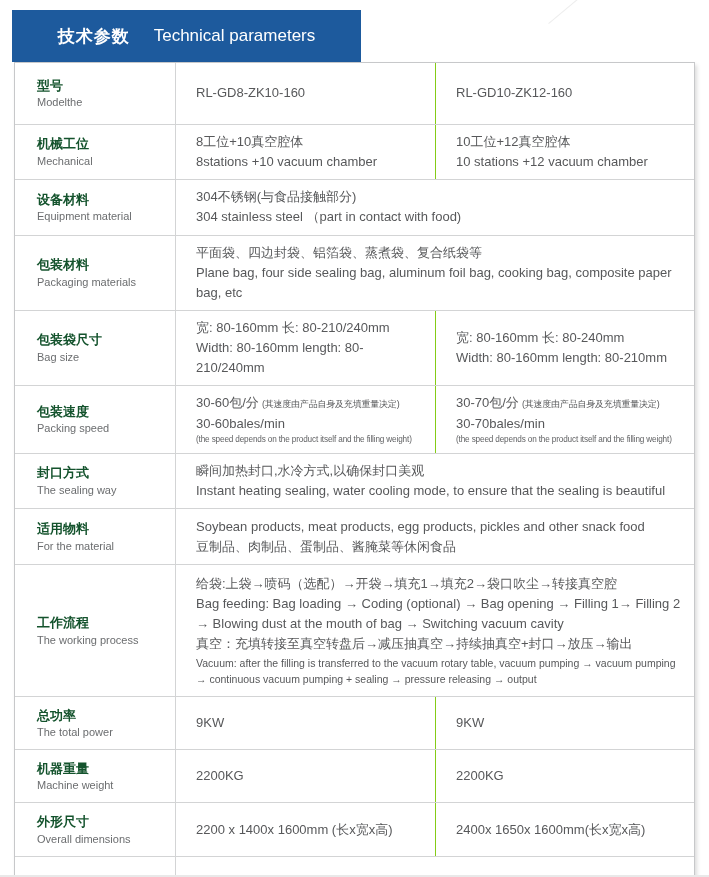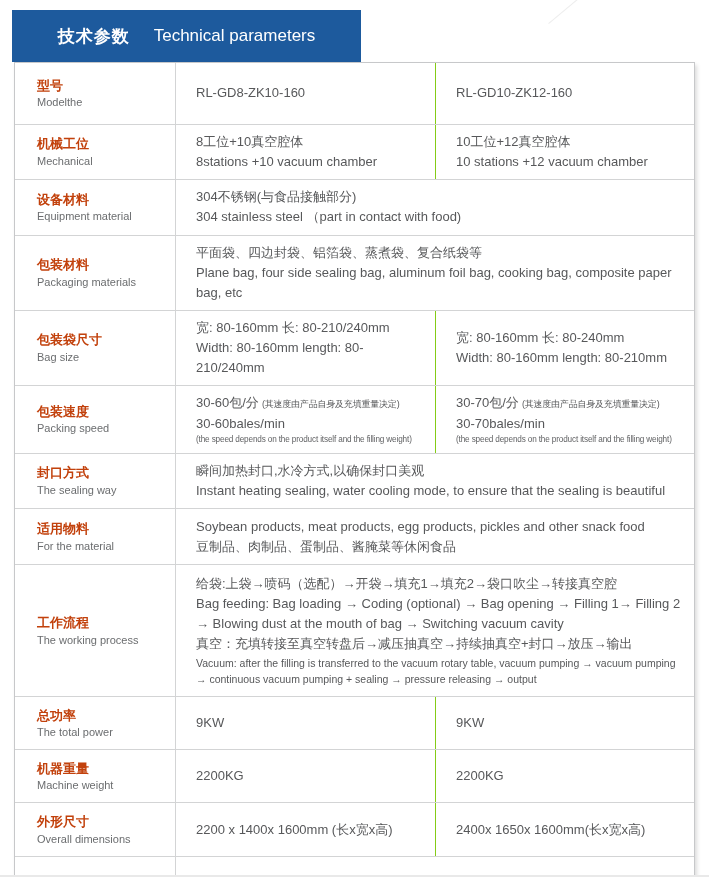--- a/index.html
+++ b/index.html
@@ -38,21 +38,21 @@
   .row:nth-child(10){min-height:52px}
   .row:nth-child(11){min-height:52px}
   .row:nth-child(12){min-height:53px}
   .row:nth-child(13){min-height:64px}
   .label-cell{
     width:161px;flex:none;box-sizing:border-box;
     border-right:1px solid #d3d4d5;
     padding:7px 6px 7px 22px;
     display:flex;flex-direction:column;justify-content:center;
   }
-  .lz{color:#c2410c;font-weight:bold;font-size:13px;line-height:1.5;}
+  .lz{color:#14532d;font-weight:bold;font-size:13px;line-height:1.5;}
   .le{color:#6b6d6f;font-size:11px;line-height:1.45;white-space:nowrap;}
   .cell{
     box-sizing:border-box;padding:7px 8px 7px 20px;
     display:flex;flex-direction:column;justify-content:center;
   }
   .cell.c2{width:259px;flex:none;}
   .cell.c3{flex:1;border-left:1px solid #84cc16;}
   .cell.span{flex:1;}
   .line{color:#57585a;font-size:13px;line-height:1.55;}
   .line.en{font-size:13px;}

